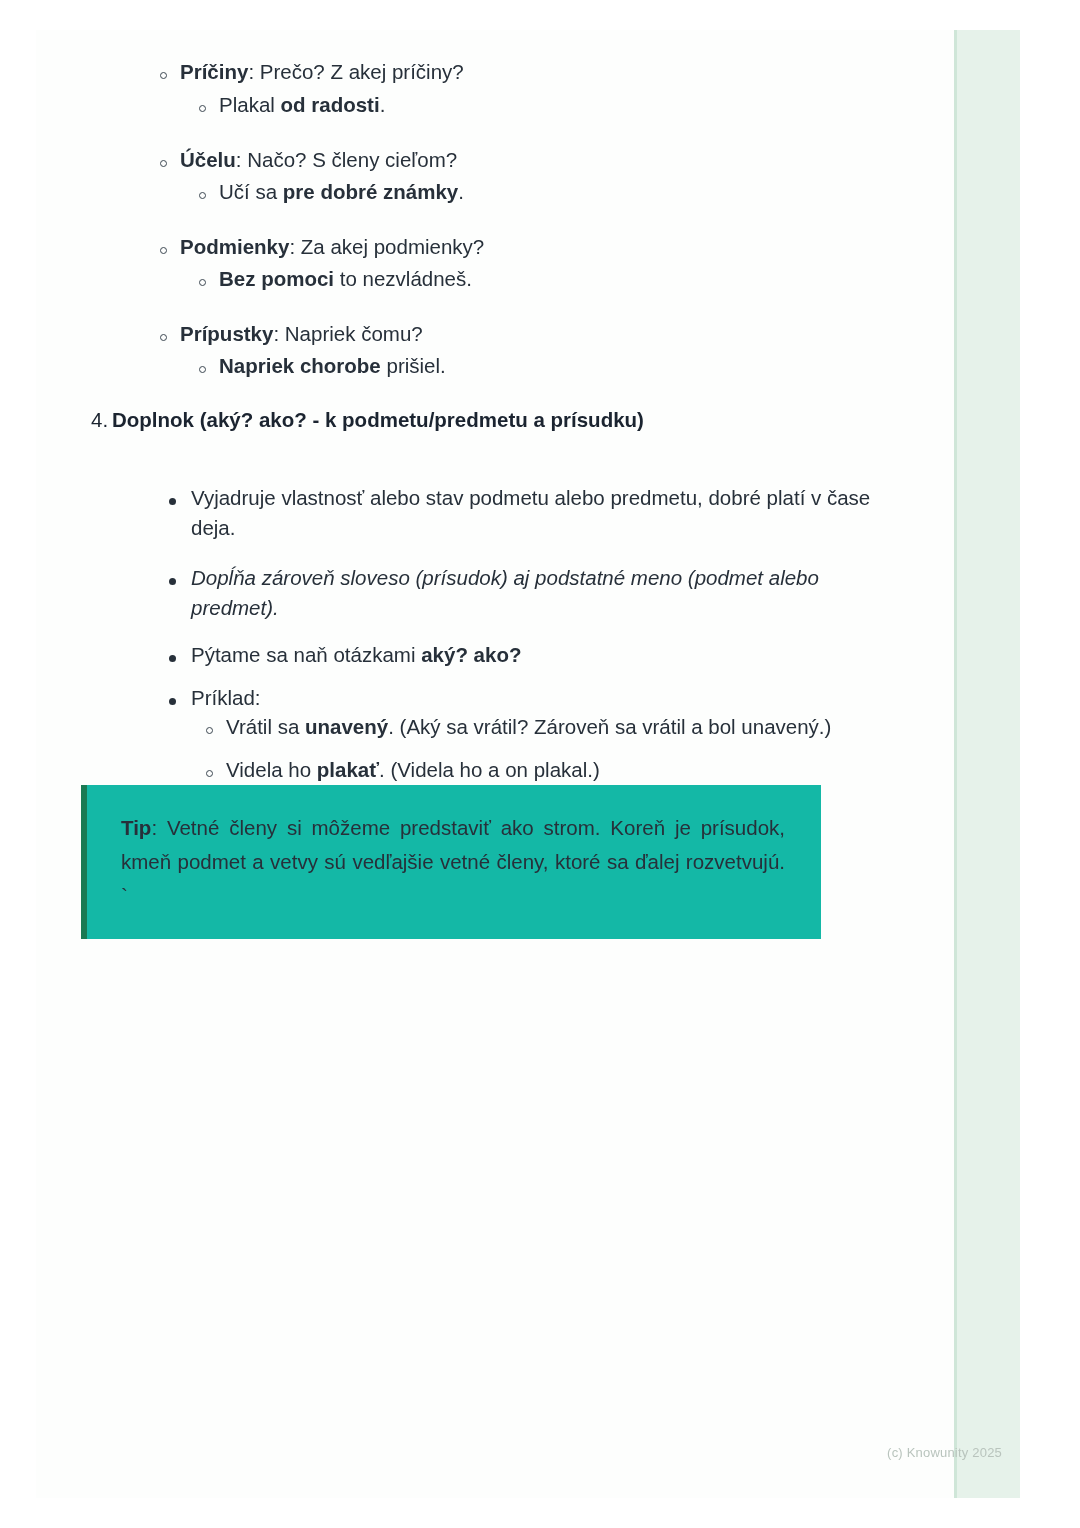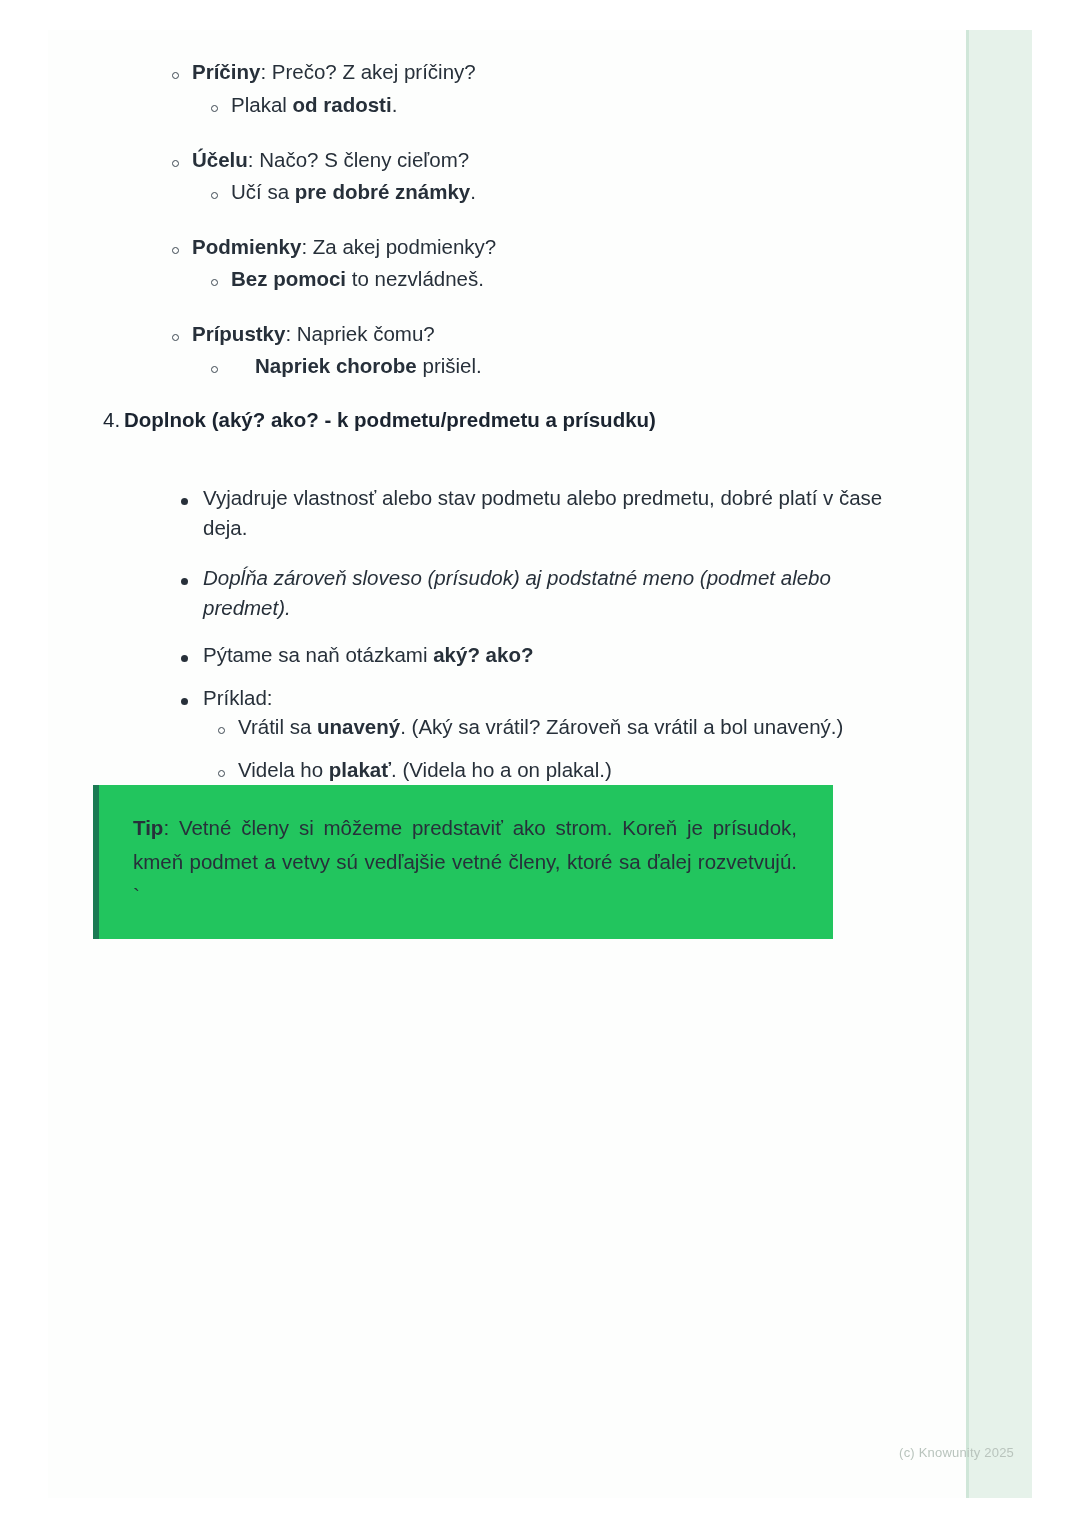--- a/index.html
+++ b/index.html
@@ -10,21 +10,21 @@
   body {
     width: 1080px;
     height: 1528px;
     font-family: "Liberation Sans", sans-serif;
     color: #1f2933;
     position: relative;
     overflow: hidden;
   }
   .page {
     position: absolute;
-    left: 48px;
+    left: 36px;
     top: 30px;
     width: 984px;
     height: 1468px;
     background: #fdfefd;
     box-sizing: border-box;
   }
   .right-band {
     position: absolute;
     right: 0;
     top: 0;
@@ -94,21 +94,21 @@
     line-height: 30px;
     color: #1b2430;
     font-weight: normal;
   }
 
   .tipbox {
     position: absolute;
     left: 45px;
     top: 755px;
     width: 740px;
-    background: #22c55e;
+    background: #14b8a6;
     border-left: 6px solid #1a7a53;
     box-sizing: border-box;
     padding: 26px 36px 26px 34px;
   }
   .tipbox p {
     margin: 0;
     font-size: 20.5px;
     line-height: 34px;
     color: #27303a;
     text-align: justify;
@@ -164,21 +164,21 @@
         <span></span><span class="b">Bez pomoci</span><span> to nezvládneš.</span>
       </div>
     </div>
 
     <div>
       <div class="hollow-bullet" style="left:124px; top:304px;"></div>
       <div class="tx" style="left:144px; top:289px;">
         <span class="b">Prípustky</span><span>: Napriek čomu?</span>
       </div>
       <div class="hollow-bullet" style="left:163px; top:336px;"></div>
-      <div class="tx" style="left:183px; top:321px;margin-left:24px;">
+      <div class="tx" style="left:183px; top:321px;">
         <span></span><span class="b">Napriek chorobe</span><span> prišiel.</span>
       </div>
     </div>
 
     <div class="num-label" style="left:55px; top:375px;">4.</div>
     <div class="num-item" style="left:76px; top:375px;">Doplnok (aký? ako? - k podmetu/predmetu a prísudku)</div>
 
     <div>
       <div class="solid-bullet" style="left:133px; top:468px;"></div>
       <div class="tx wrap" style="left:155px; top:453px; width:680px;">Vyjadruje vlastnosť alebo stav podmetu alebo predmetu, dobré platí v čase deja.</div>

